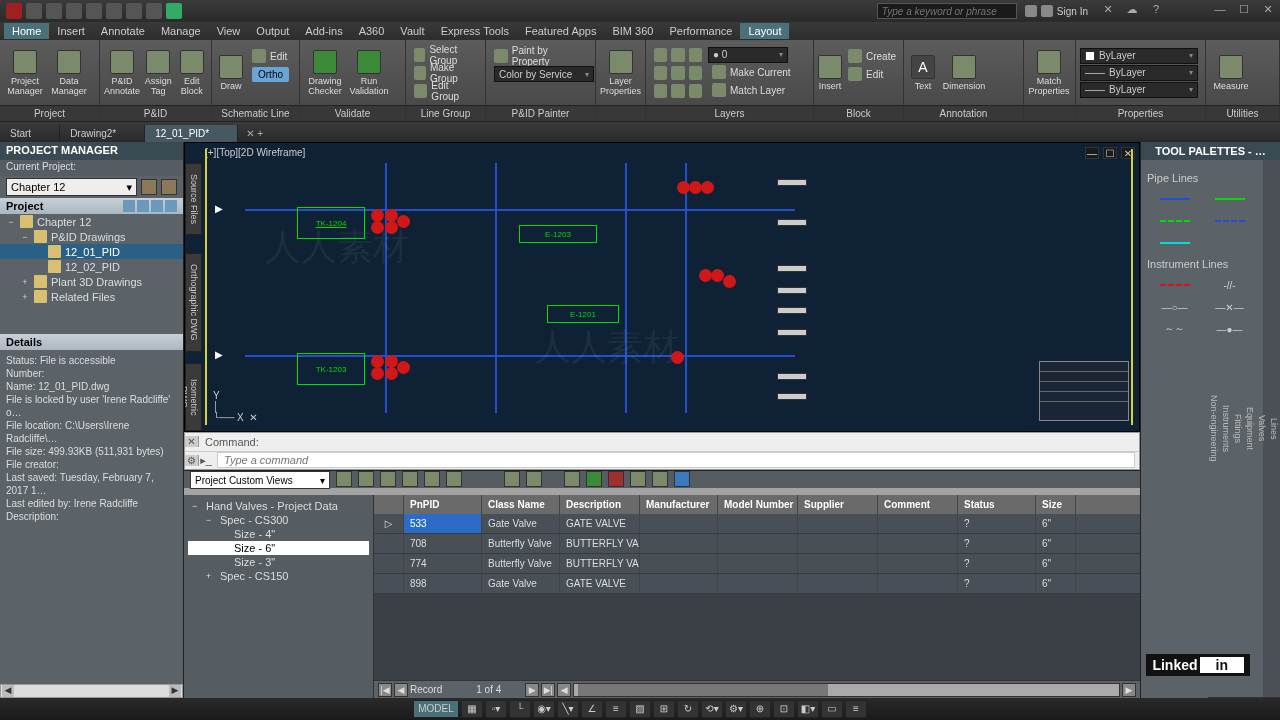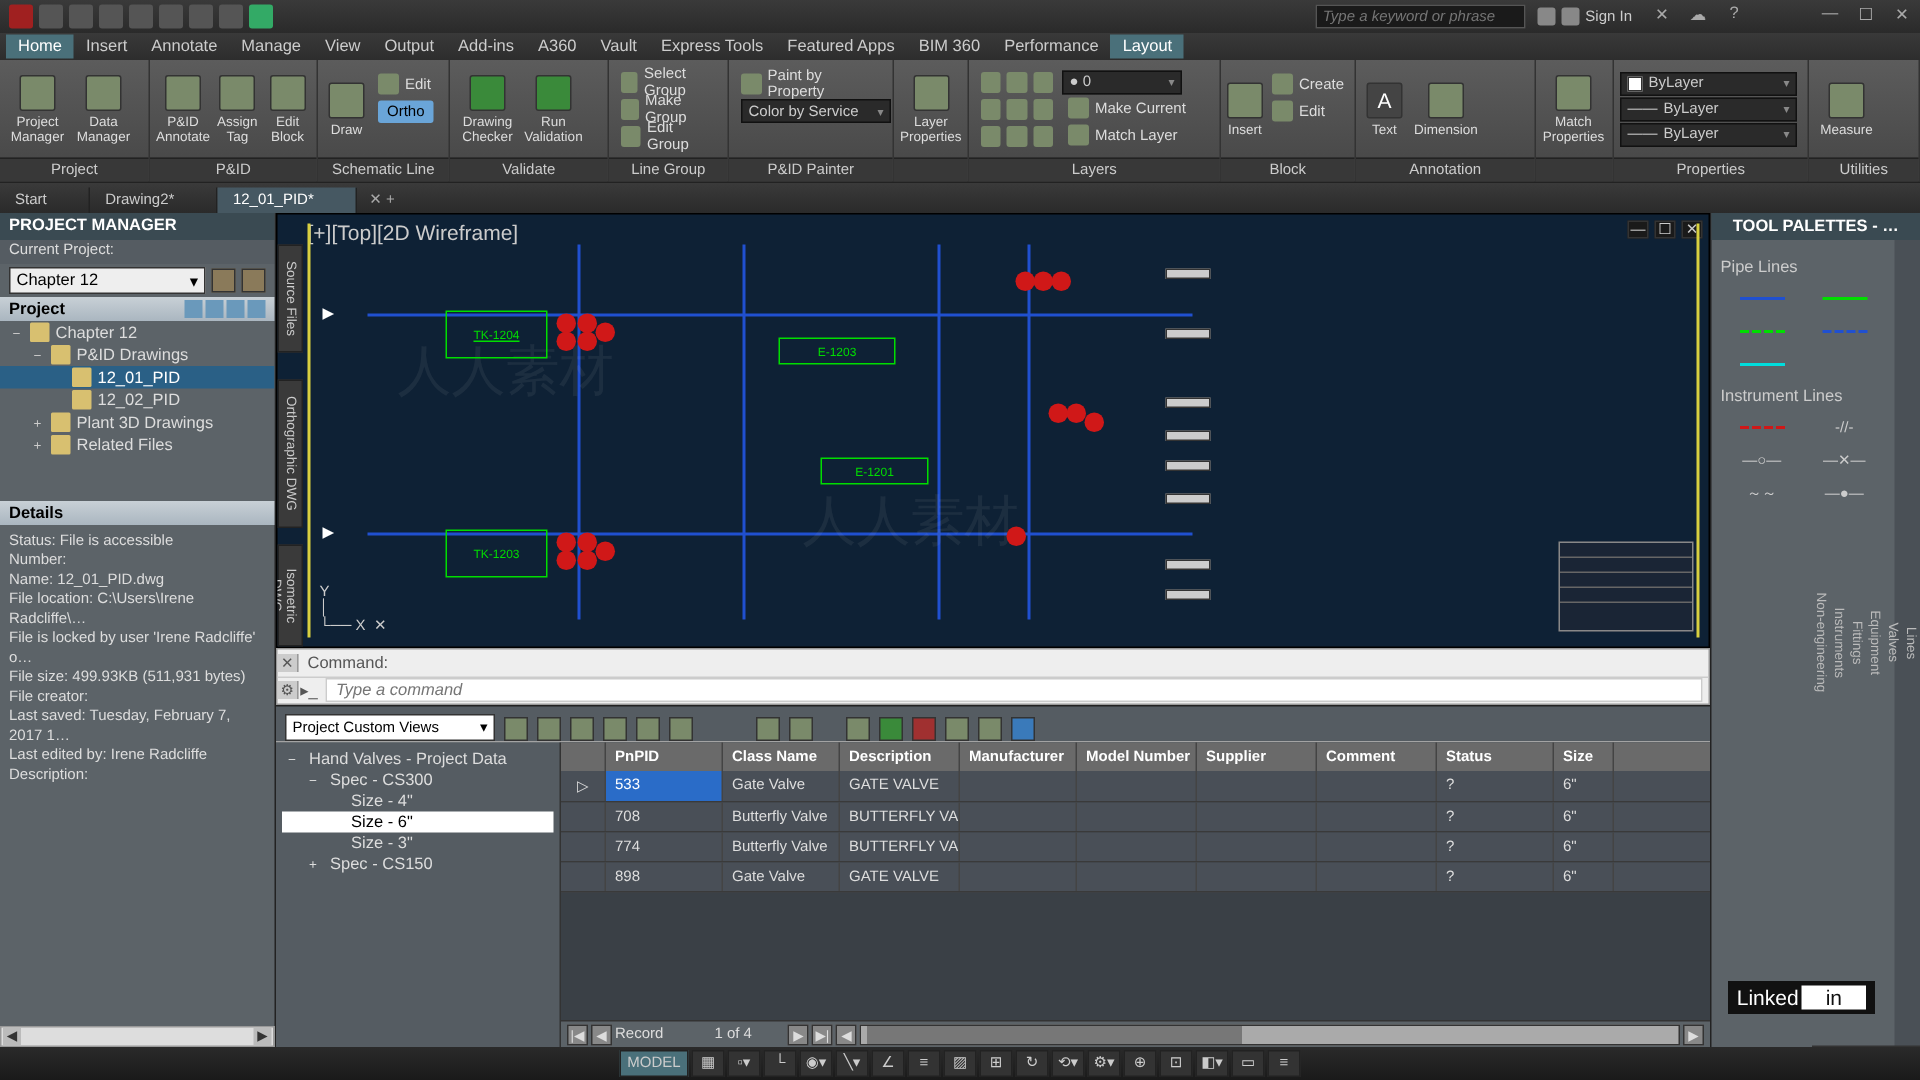--- a/index.html
+++ b/index.html
@@ -46,40 +46,40 @@
 .tn .exp{width:10px;text-align:center;color:#ccc;font-size:9px}
 .tn .tico{width:13px;height:13px;background:#d8c070;border-radius:1px}
 .tn.sel{background:#2a6086;color:#fff}
 .det-hdr{background:linear-gradient(#c8d0d6,#aab6c0);color:#000;font-weight:bold;font-size:11px;padding:2px 6px;display:flex;justify-content:space-between}
 .det{flex:1;padding:4px 6px;font-size:10px;line-height:13px;overflow:hidden}
 .sb{height:14px;background:#ddd;border:1px solid #999;display:flex;justify-content:space-between;padding:0 1px}
 .sb .sa{width:12px;background:#bbb;text-align:center;font-size:9px;color:#333}
 .center{flex:1;display:flex;flex-direction:column}
 .canvas{flex:1;background:#0e2135;position:relative;border:1px solid #000;overflow:hidden}
 .vtab{position:absolute;left:0;top:30px;width:17px;background:#3a3a3a;color:#ccc;font-size:9px;writing-mode:vertical-rl;padding:10px 2px;text-align:center;border:1px solid #222}
-.vlabel{position:absolute;left:20px;top:4px;color:#ccc;font-size:14px}
+.vlabel{position:absolute;left:20px;top:4px;color:#ccc;font-size:10px}
 .cv-win{position:absolute;right:4px;top:4px;display:flex;gap:4px}
 .cvwb{width:14px;height:12px;background:#1a1a1a;color:#ccc;font-size:10px;text-align:center;line-height:12px;border:1px solid #333}
 .yborder{position:absolute;top:6px;bottom:6px;border-left:2px solid #d8d040;border-right:2px solid #d8d040;left:20px;right:6px;pointer-events:none}
 .tank{position:absolute;border:1px solid #0d0;color:#0d0;font-size:8px;text-align:center;display:flex;align-items:center;justify-content:center}
 .pump{position:absolute;width:13px;height:13px;background:#d01818;border-radius:50%}
 .arrow{position:absolute;color:#fff;font-size:10px}
 .pipe{position:absolute;background:#2050d0}
 .nozzle{position:absolute;width:30px;height:7px;background:#ccc;border:1px solid #333}
 .ucs{position:absolute;left:28px;bottom:8px;color:#ccc;font-size:10px}
 .titleblk{position:absolute;right:10px;bottom:10px;width:90px;height:60px;border:1px solid #888;background:#1a2535}
 .titleblk .tbrow{height:10px;border-bottom:1px solid #666}
 .cmd{height:38px;background:#eee;border:1px solid #999;display:flex;flex-direction:column;font-size:11px}
 .cmd-close{width:14px;background:#ccc;color:#555;text-align:center;font-size:10px;border-right:1px solid #999}
 .cmd-row{display:flex;flex:1;align-items:center}
 .cmd-label{color:#555;padding:0 6px}
 .cmd-input{flex:1;background:#fff;border:1px solid #ccc;height:16px;font-size:11px;font-style:italic;color:#999;padding:0 6px;margin:0 4px}
 .cmd-prompt{width:14px;text-align:center;color:#555}
 .dm{height:228px;background:#555c62;display:flex;flex-direction:column;border-top:1px solid #222}
-.dm-top{height:24px;display:flex;align-items:flex-end;gap:6px;padding:0 6px;border-bottom:1px solid #a3a3a3}
+.dm-top{height:24px;display:flex;align-items:flex-start;gap:6px;padding:0 6px;border-bottom:7px solid #a3a3a3}
 .dm-cb{width:140px;height:18px;background:#fff;color:#000;border:1px solid #333;font-size:10px;padding:0 4px;display:flex;align-items:center;justify-content:space-between}
 .dm-cb::after{content:"▾"}
 .dm-ib{width:16px;height:16px;background:#7a8a6a;border:1px solid #333}
 .dm-body{flex:1;display:flex}
 .dm-tree{width:190px;background:#555c62;font-size:11px;color:#ddd;padding:4px;border-right:1px solid #333}
 .dmtn{display:flex;align-items:center;gap:4px;padding:1px 0}
 .dmtn.sel{background:#fff;color:#000}
 .dm-grid{flex:1;display:flex;flex-direction:column;background:#3a4046}
 .gh{display:flex;background:#6a6a6a;color:#fff;font-size:10px;font-weight:bold}
 .gh .c,.gr .c{border-right:1px solid #444;padding:4px 6px;overflow:hidden;white-space:nowrap}
@@ -97,21 +97,21 @@
 .tp-items{flex:1;padding:6px}
 .tp-cat{font-size:11px;color:#ccc;margin:6px 0 8px}
 .tp-row{display:flex;justify-content:space-around;margin:8px 0}
 .sample{width:34px;height:14px;display:flex;align-items:center;justify-content:center}
 .tp-rail{width:17px;background:#4a5056;display:flex;flex-direction:column;writing-mode:vertical-rl}
 .tp-rt{flex:1;text-align:center;font-size:9px;color:#bbb;border-bottom:1px solid #333;padding:6px 1px}
 .status{height:22px;background:linear-gradient(#2a2a2a,#1a1a1a);display:flex;align-items:center;justify-content:center;font-size:10px;color:#ccc;gap:2px;padding:0 4px}
 .sbtn{width:22px;height:18px;background:#333;border:1px solid #222;text-align:center;line-height:16px;font-size:10px}
 .sbtn.active{background:#4a707a}
 .watermark{position:absolute;color:rgba(200,200,200,.08);font-size:36px;pointer-events:none}
-.linked{position:absolute;right:30px;bottom:44px;color:#fff;background:#111;font-size:14px;padding:3px 6px;font-weight:normal;display:flex;gap:2px}
+.linked{position:absolute;right:30px;bottom:44px;color:#fff;background:#111;font-size:14px;padding:3px 6px;font-weight:bold;display:flex;gap:2px}
 .linked .in{background:#fff;color:#111;padding:0 16px}
 </style>
 </head>
 <body>
 
 <div class="titlebar">
   <div class="qat">
     <div class="qi" style="background:#a02020"></div>
     <div class="qi"></div>
     <div class="qi"></div>
@@ -436,22 +436,22 @@
         </div>
       </div>
     <div class="det-hdr">
       <span>Details</span>
       <span class="tool"><span class="ti"></span><span class="ti"></span><span class="ti"></span><span class="ti"></span></span>
     </div>
     <div class="det" id="details">
         <div>Status: File is accessible</div>
         <div>Number:</div>
         <div>Name: 12_01_PID.dwg</div>
+        <div>File is locked by user 'Irene Radcliffe' o…</div>
         <div>File location: C:\Users\Irene Radcliffe\…</div>
-        <div>File is locked by user 'Irene Radcliffe' o…</div>
         <div>File size: 499.93KB (511,931 bytes)</div>
         <div>File creator:</div>
         <div>Last saved: Tuesday, February 7, 2017 1…</div>
         <div>Last edited by: Irene Radcliffe</div>
         <div>Description:</div>
       </div>
     <div class="sb">
         <div class="sa">◀</div>
         <div class="sa">▶</div>
       </div>

